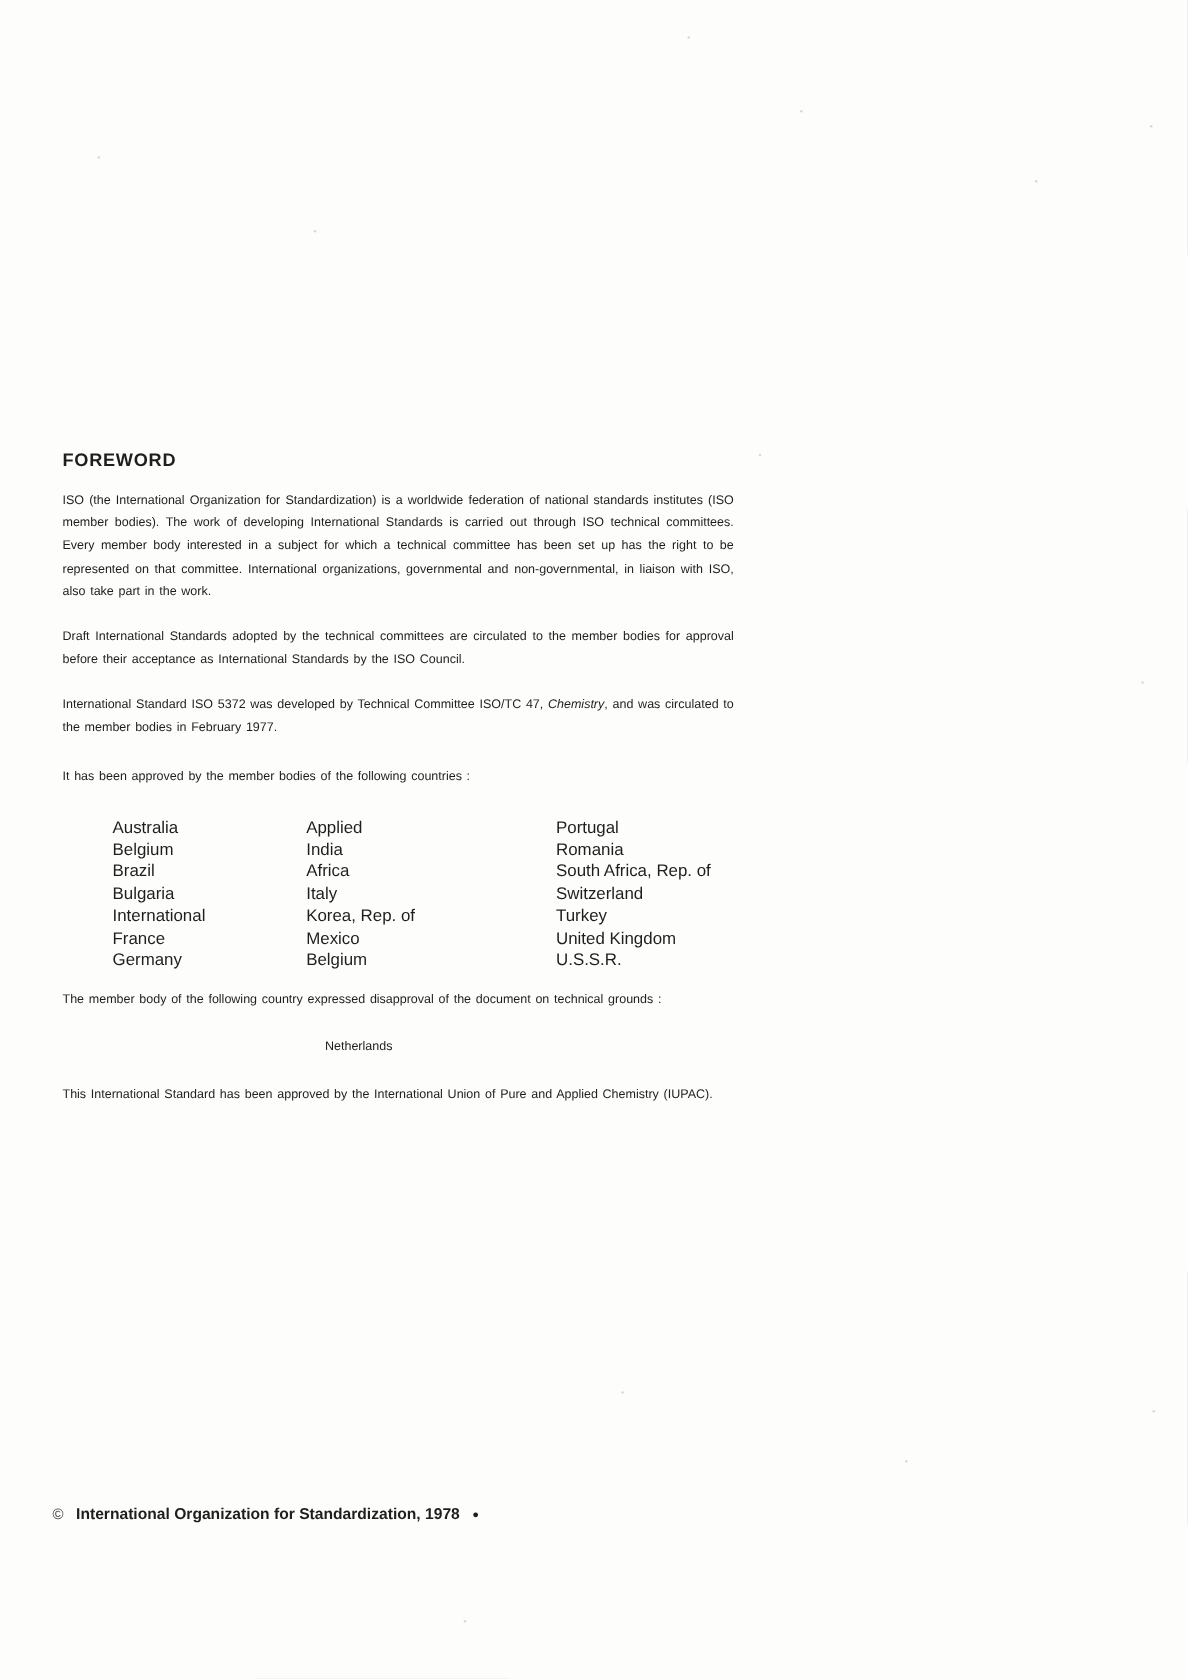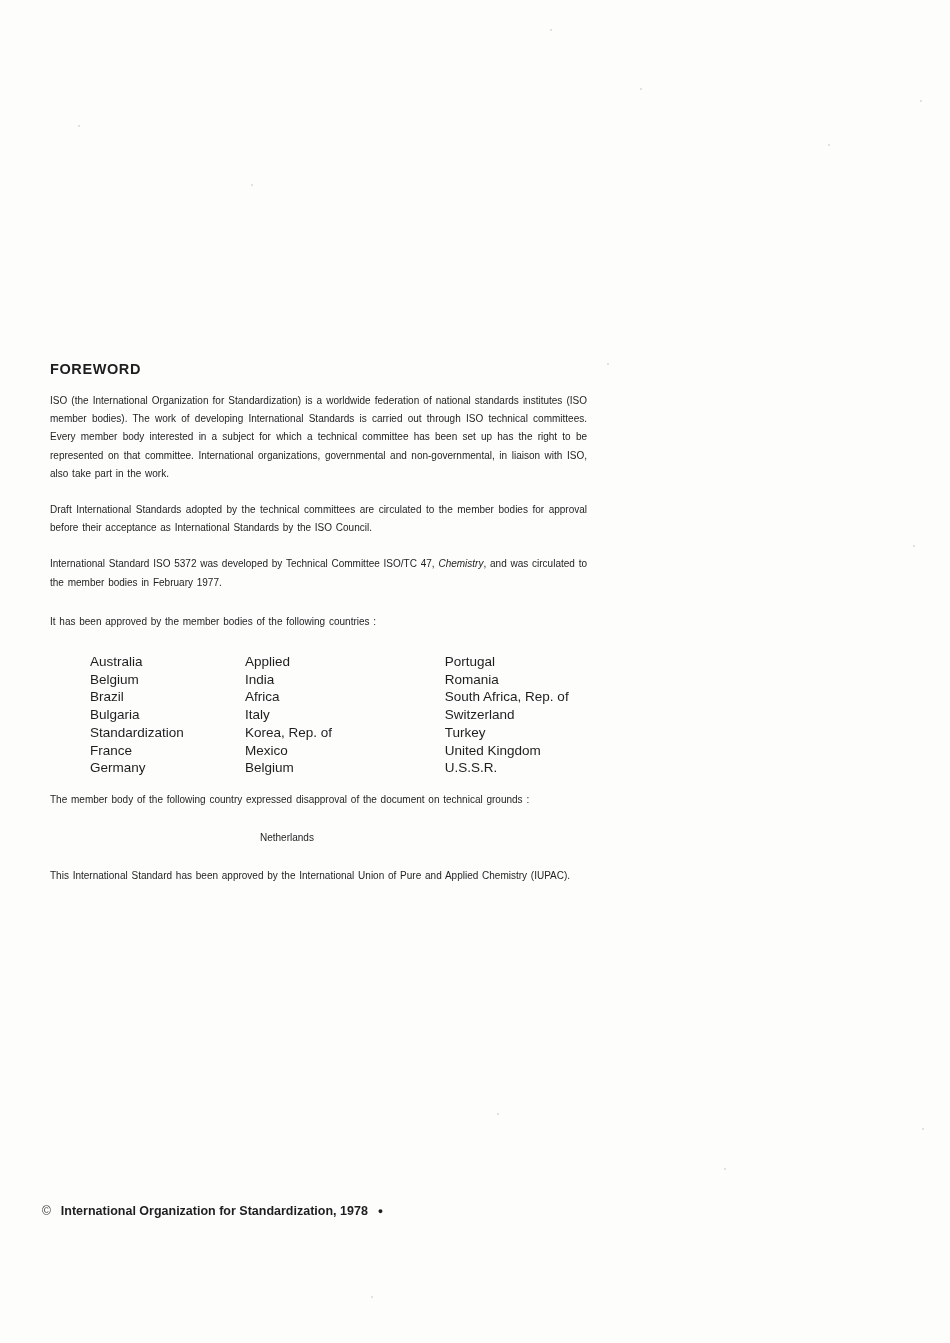--- a/index.html
+++ b/index.html
@@ -132,21 +132,21 @@
     <p class="body-par par-developed"><span>International Standard ISO 5372 was developed by Technical Committee ISO/TC 47, </span><span class="italic">Chemistry</span><span>, and was circulated to the member bodies in February 1977.</span></p>
 
     <p class="body-par par-approved">It has been approved by the member bodies of the following countries :</p>
 
     <div class="countries">
       <div class="country-col c1">
         <span>Australia</span>
         <span>Belgium</span>
         <span>Brazil</span>
         <span>Bulgaria</span>
-        <span>Standardization</span>
+        <span>International</span>
         <span>France</span>
         <span>Germany</span>
       </div>
       <div class="country-col c2">
         <span>Applied</span>
         <span>India</span>
         <span>Africa</span>
         <span>Italy</span>
         <span>Korea, Rep. of</span>
         <span>Mexico</span>

